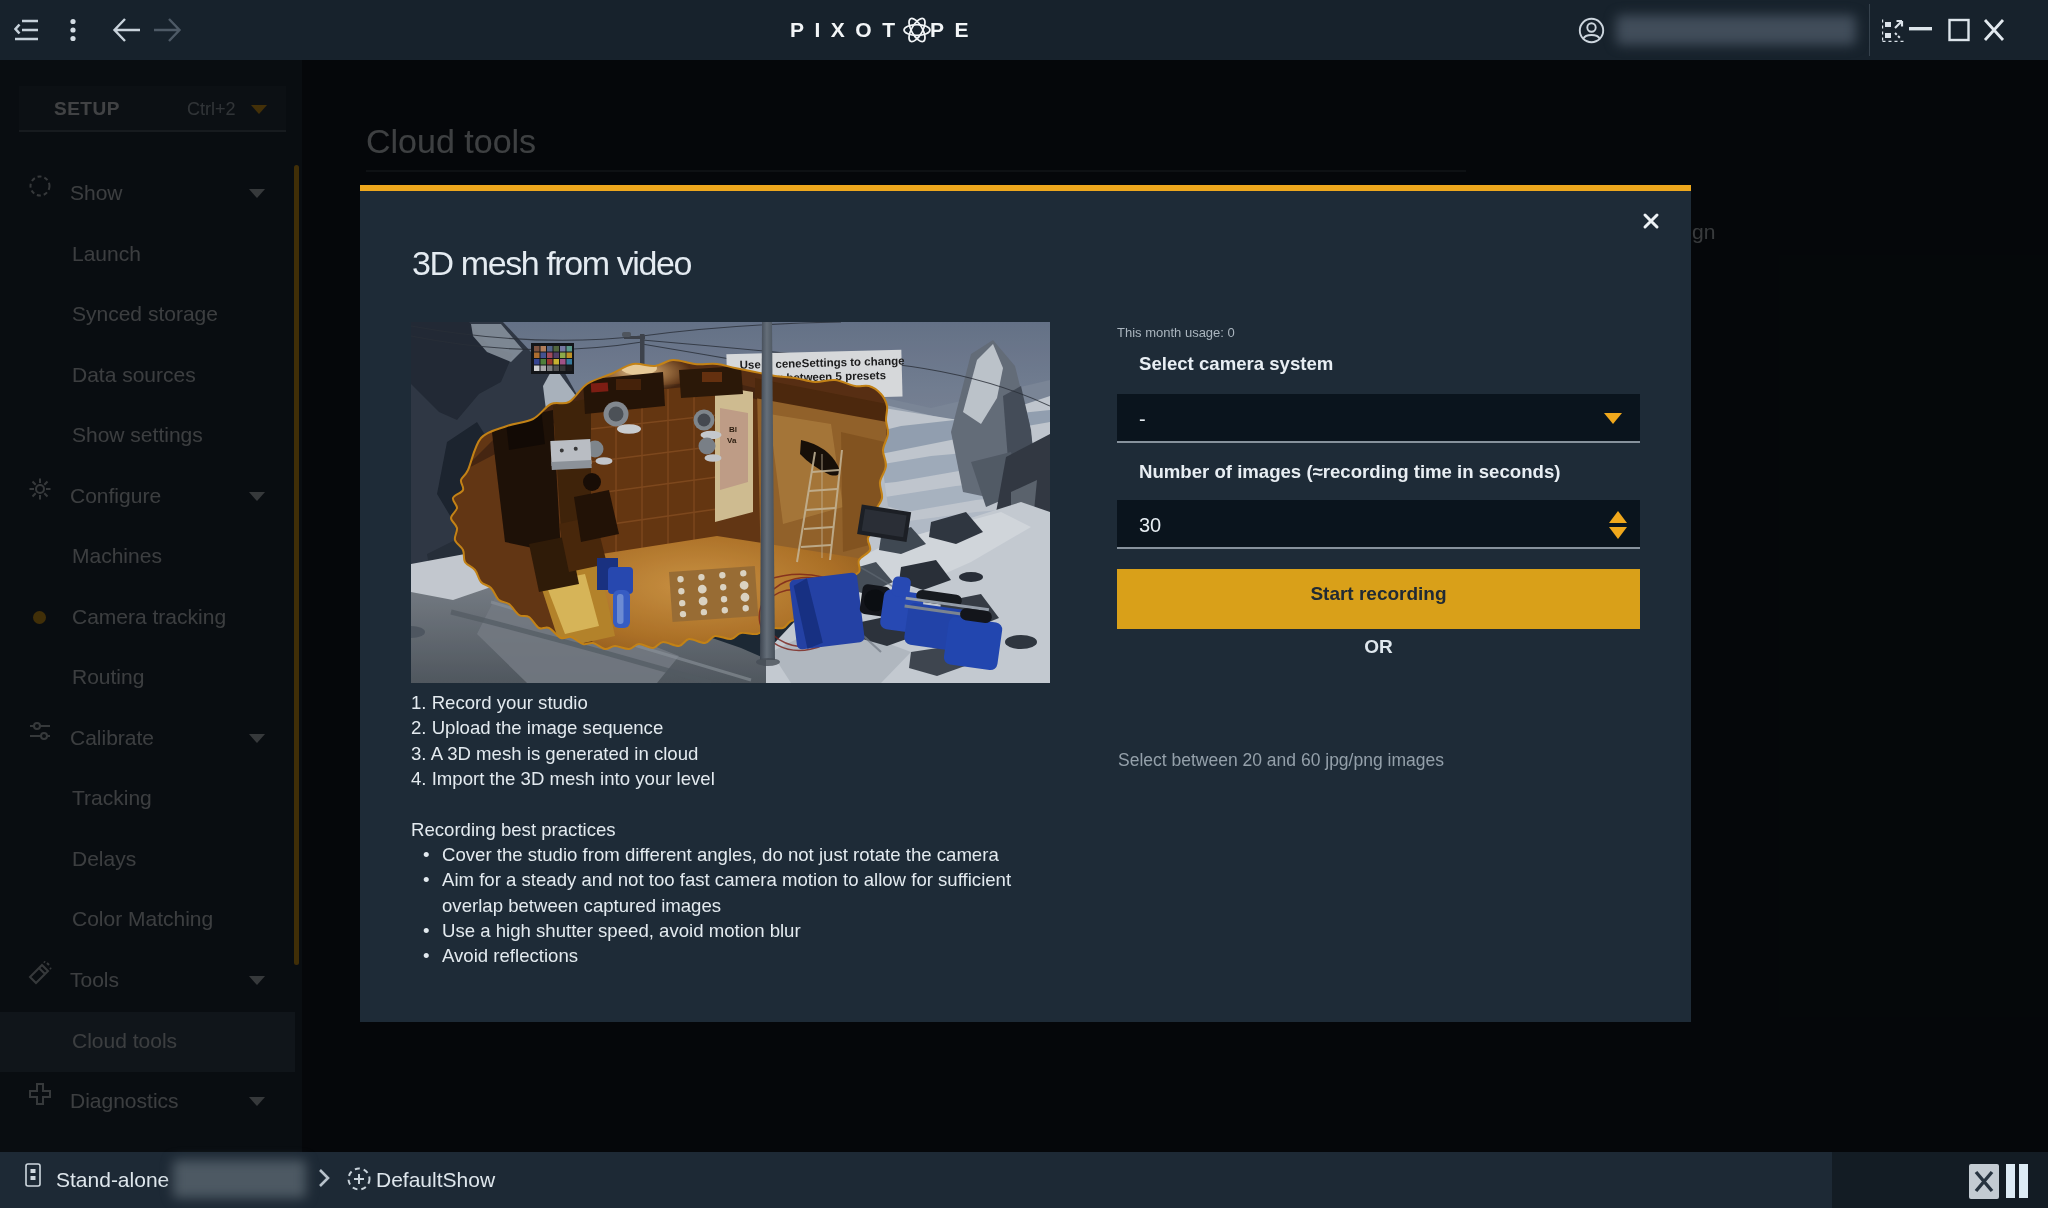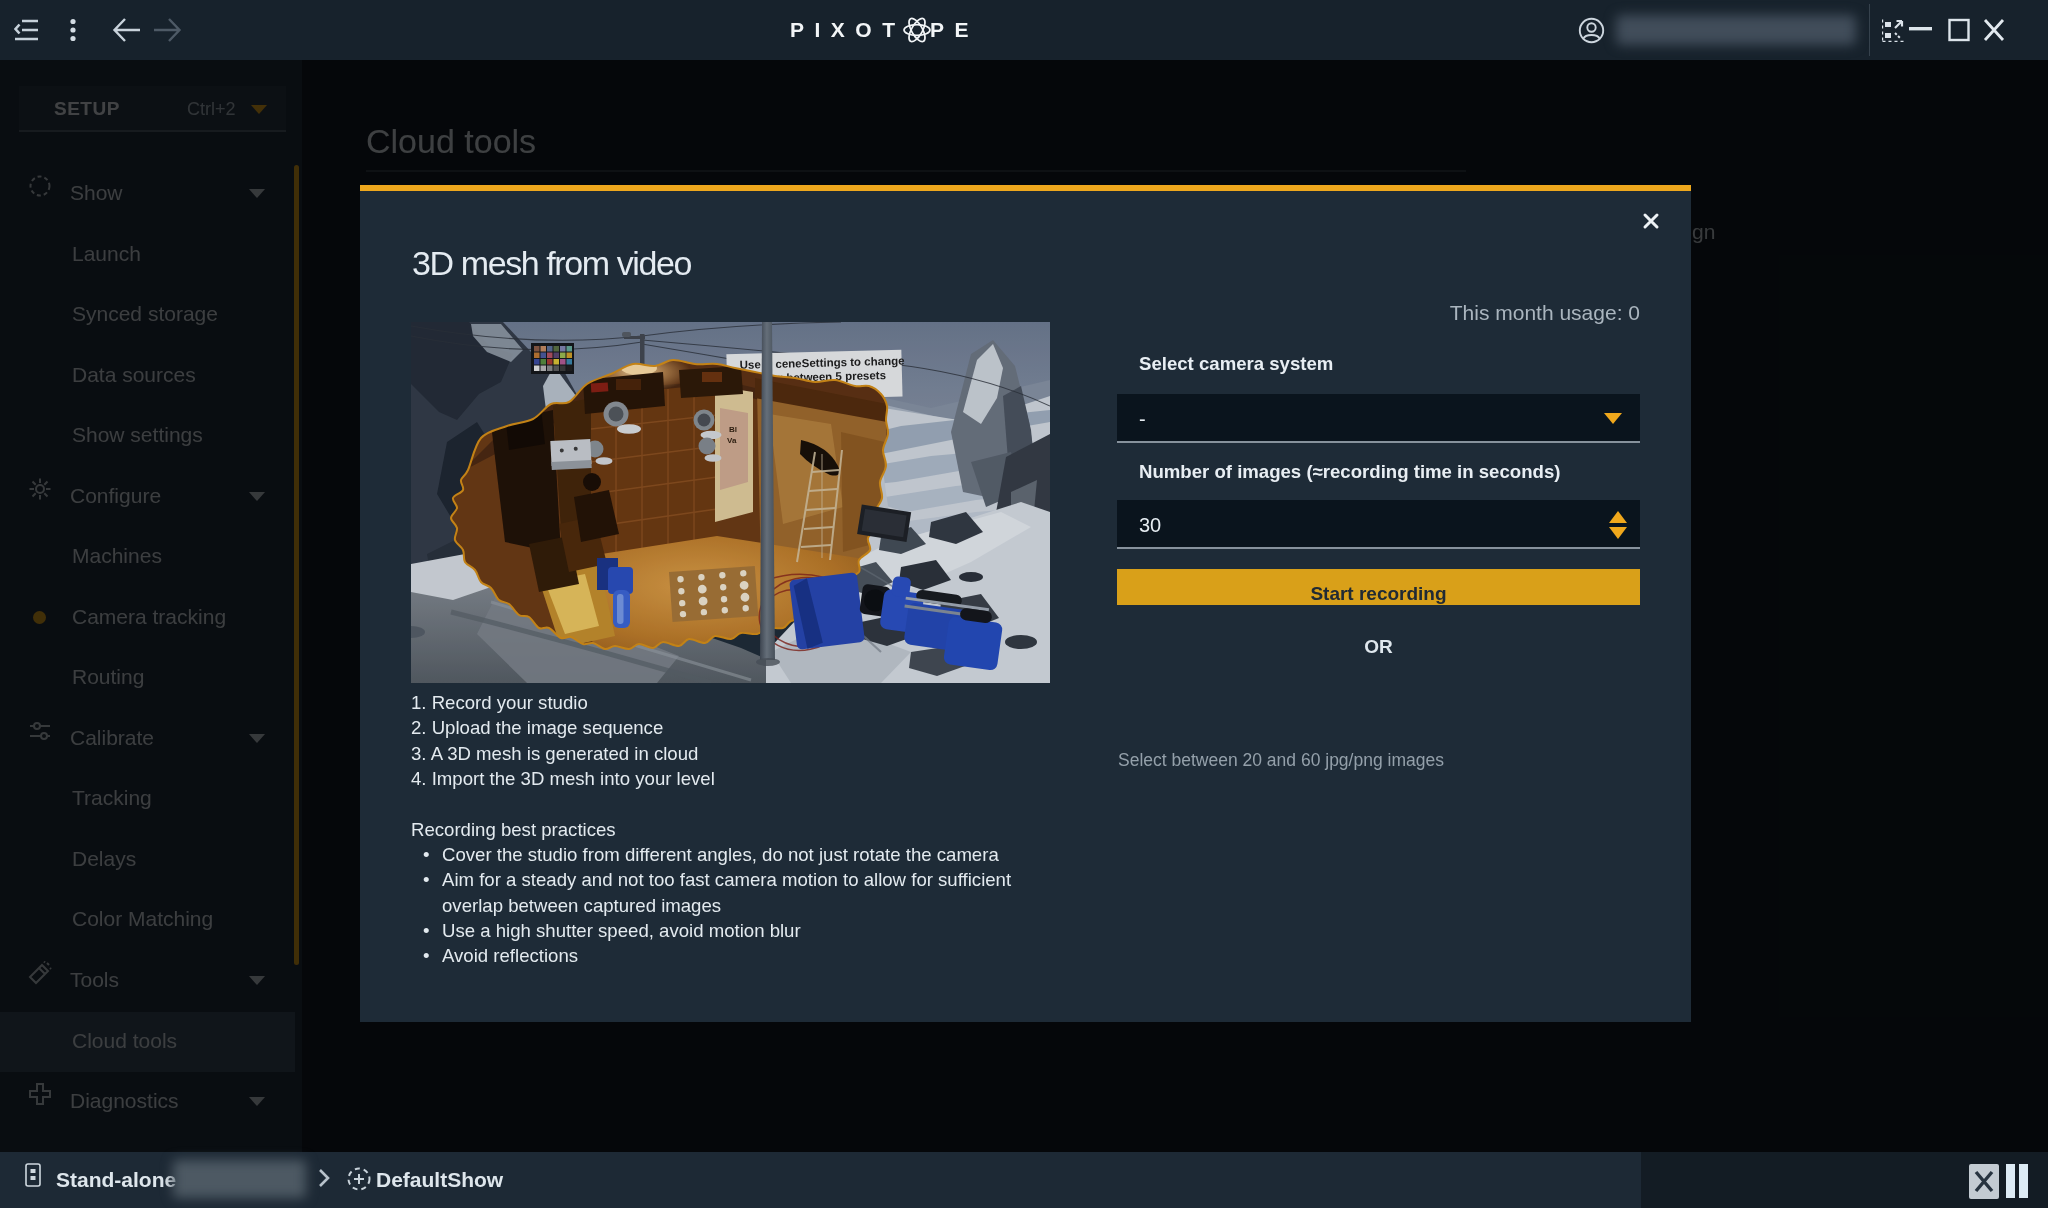--- a/index.html
+++ b/index.html
@@ -40,34 +40,34 @@
 
 #modal { position:absolute; left:360px; top:185px; width:1331px; height:837px; background:#1e2b37; border-top:6px solid #eda71d; z-index:45; }
 #mclose { position:absolute; left:1277px; top:16px; width:28px; height:28px; }
 #mtitle { position:absolute; left:52px; top:53px; font-size:34px; font-weight:normal; color:#e4ebf1; letter-spacing:-1.4px; }
 #mpic { position:absolute; left:51px; top:131px; width:639px; height:361px; }
 #msteps { position:absolute; left:51px; top:499px; width:660px; font-size:18.6px; line-height:25.33px; color:#e3eaef; }
 #msteps .blank { height:25.33px; }
 #msteps .bl { position:relative; padding-left:31px; }
 #msteps .bl .d { position:absolute; left:12px; }
 
-#usage { position:absolute; left:757px; top:110px; width:523px; text-align:right; font-size:21px; color:#aab5be; }
+#usage { position:absolute; left:757px; top:134px; width:523px; font-size:13px; color:#aab5be; }
 .mlabel { position:absolute; left:762px; font-size:18.6px; font-weight:bold; color:#e8eef3;margin-left:17px; }
 .mfield { position:absolute; left:757px; width:523px; height:49px; background:#0a141d; border-bottom:2px solid #87929c; color:#e6edf2; font-size:20px; }
 .mfield .v { position:absolute; left:22px; top:14px; }
 #drop .car { position:absolute; right:18px; top:19px; width:0; height:0; border-left:9px solid transparent; border-right:9px solid transparent; border-top:11px solid #f0a81c; }
 #num .up { position:absolute; right:13px; top:11px; width:0; height:0; border-left:9px solid transparent; border-right:9px solid transparent; border-bottom:12px solid #f0a81c; }
 #num .dn { position:absolute; right:13px; top:27px; width:0; height:0; border-left:9px solid transparent; border-right:9px solid transparent; border-top:12px solid #f0a81c; }
-#btn1 { position:absolute; left:757px; top:378px; width:523px; height:36px; background:#d9a019; color:#202a34; font-size:19px; font-weight:bold; text-align:center; line-height:50px; }
+#btn1 { position:absolute; left:757px; top:378px; width:523px; height:60px; background:#d9a019; color:#202a34; font-size:19px; font-weight:bold; text-align:center; line-height:50px; }
 #ortxt { position:absolute; left:757px; top:445px; width:523px; text-align:center; font-size:19px; font-weight:bold; color:#dfe7ed; }
 #btn2 { position:absolute; left:757px; top:495px; width:523px; height:56px; border:3px solid #f0a81c; color:#f2a91d; font-size:19px; font-weight:bold; text-align:center; line-height:50px; }
 #mnote { position:absolute; left:758px; top:559px; font-size:17.5px; color:#94a0aa; }
 
 
-#statusbar { position:absolute; left:0; top:1152px; width:1641px; height:56px; background:#1d2935; z-index:50; color:#dee6ec;font-weight:bold; }
+#statusbar { position:absolute; left:0; top:1152px; width:1832px; height:56px; background:#1d2935; z-index:50; color:#dee6ec; }
 #sb-machine { position:absolute; left:25px; top:11px; width:16px; height:24px; }
 #sb-standalone { position:absolute; left:56px; top:16px; font-size:21px; }
 #sb-blur { position:absolute; left:173px; top:8px; width:133px; height:38px; border-radius:4px; background:#4d5963; filter:blur(6px); }
 #sb-chev { position:absolute; left:316px; top:10px; width:16px; height:32px; }
 #sb-showico { position:absolute; left:345px; top:13px; width:28px; height:28px; }
 #sb-defaultshow { position:absolute; left:376px; top:16px; font-size:21px; }
 #sb-x { position:absolute; left:1969px; top:12px; width:30px; height:35px; background:#c3cbd2; border-radius:2px; }
 #sb-p1 { position:absolute; left:2006px; top:12px; width:9px; height:34px; background:#ddebf5; }
 #sb-p2 { position:absolute; left:2019px; top:12px; width:9px; height:34px; background:#ddebf5; }
 </style>

